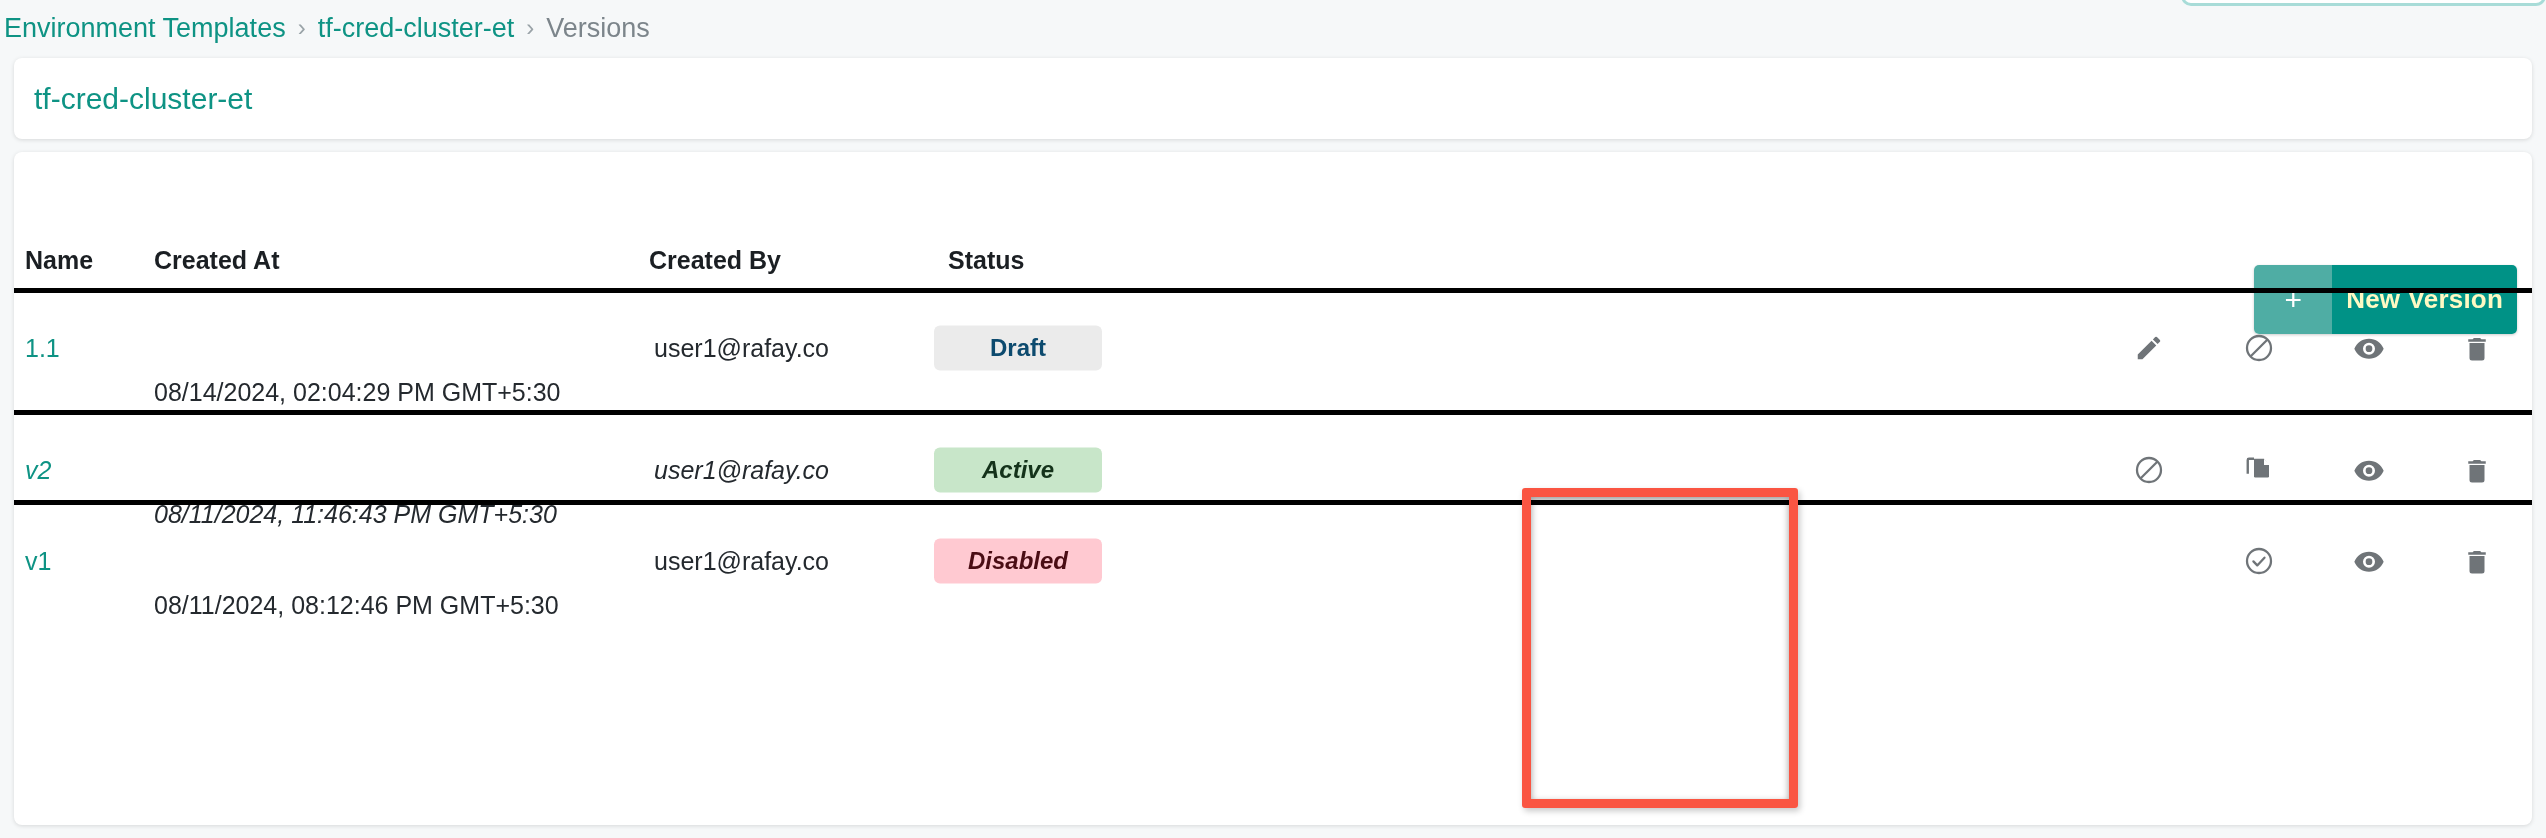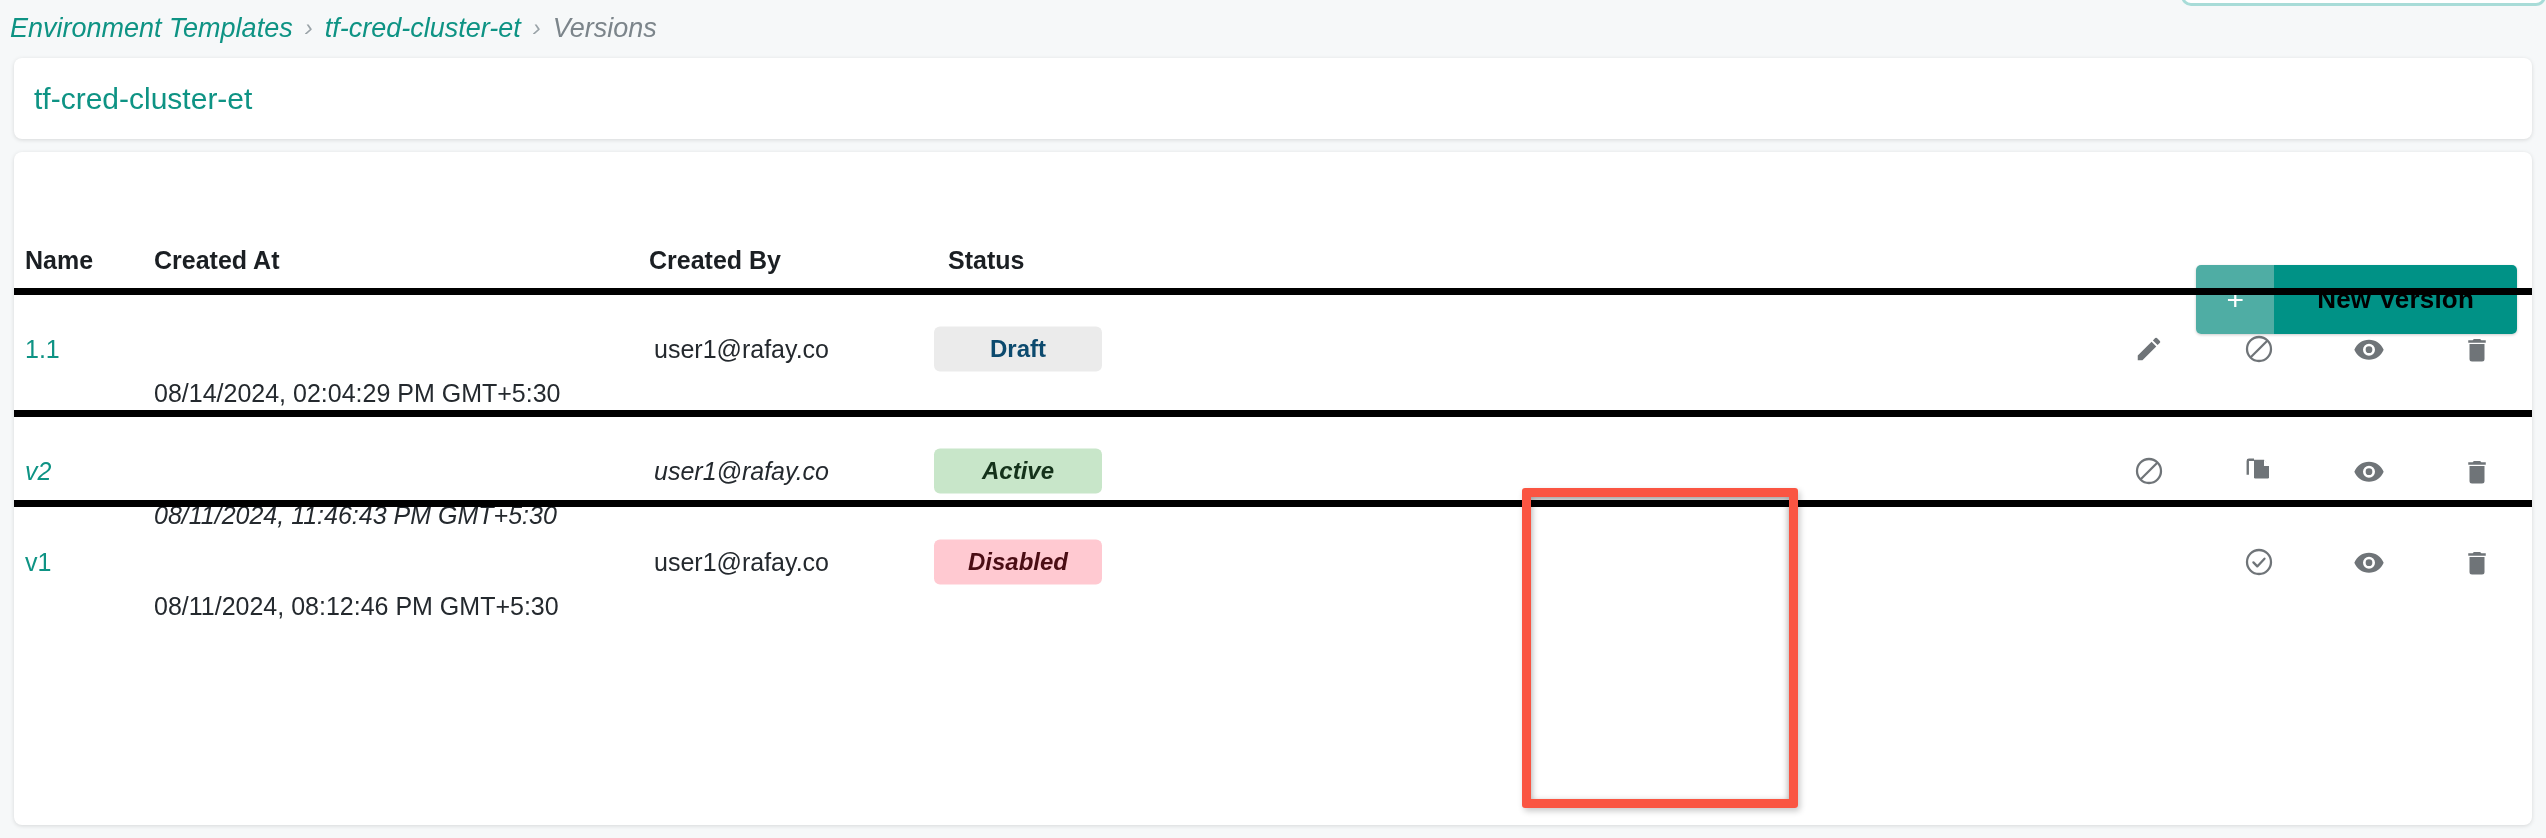--- a/index.html
+++ b/index.html
@@ -30,23 +30,22 @@
   }
 
   
   .breadcrumb {
     position: absolute;
     top: 0;
     left: 0;
     height: 56px;
     display: flex;
     align-items: center;
-    padding-left: 10px;
+    padding-left: 4px;
     font-size: 27px;
-    font-style: italic;
   }
   .crumb-link {
     color: #0e9384;
     cursor: pointer;
     white-space: nowrap;
   }
   .crumb-sep {
     color: #9aa3a8;
     font-size: 24px;
     margin: 0 12px;
@@ -107,27 +106,27 @@
     background: #4fada4;
     color: #ffffff;
     font-size: 30px;
     font-weight: 300;
     display: flex;
     align-items: center;
     justify-content: center;
   }
   .nv-label {
     background: #009286;
-    color: #000000;
+    color: #fef9c3;
     font-size: 26px;
     font-weight: bold;
     display: flex;
     align-items: center;
     justify-content: center;
-    padding: 0 43px;
+    padding: 0 14px;
     letter-spacing: 0.2px;
   }
 
   
   .tbl {
     position: absolute;
     top: 0;
     left: 0;
     right: 0;
   }
@@ -148,21 +147,21 @@
   .th.c-name    { left: 11px; }
   .th.c-created { left: 140px; text-align: center; }
   .th.c-by      { left: 635px; }
   .th.c-status  { left: 934px; }
 
   .row {
     position: absolute;
     left: 0;
     right: 0;
     height: 114px;
-    border-top: 7px solid #000000;
+    border-top: 5px solid #000000;
   }
   .row.r0 { top: 136px; }
   .row.r1 { top: 258px; font-style: italic; }
   .row.r2 { top: 348px; height: 116px; }
 
   .cell {
     position: absolute;
     top: 50%;
     transform: translateY(-50%);
     font-size: 25px;

